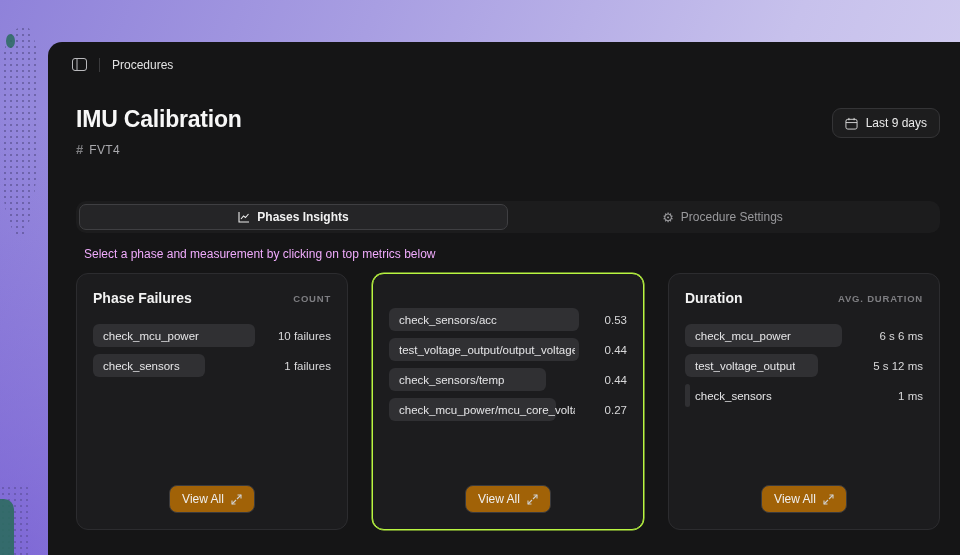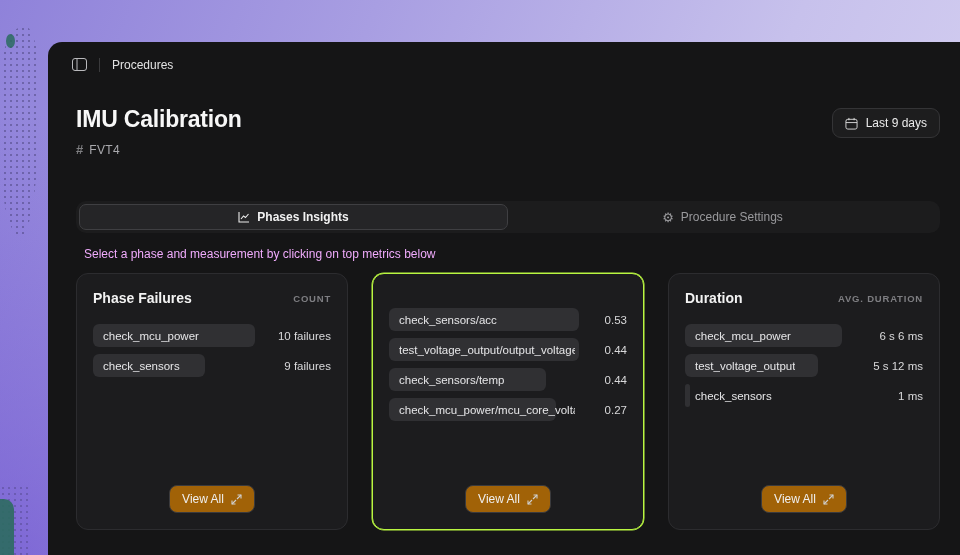--- a/index.html
+++ b/index.html
@@ -177,21 +177,21 @@
       </div>
       <div class="rows">
         <div class="metric-row">
           <span class="metric-bar" style="width: 68%;"></span>
           <span class="row-label">check_mcu_power</span>
           <span class="row-value">10 failures</span>
         </div>
         <div class="metric-row">
           <span class="metric-bar" style="width: 47%;"></span>
           <span class="row-label">check_sensors</span>
-          <span class="row-value">9 failures</span>
+          <span class="row-value">1 failures</span>
         </div>
       </div>
       <div class="card-foot">
         <button class="view-all-btn">
           <span>View All</span>
           <span>
             <svg width="11" height="11" viewBox="0 0 11 11" fill="none" stroke="#d0d0d0" stroke-width="1.1">
               <path d="M6.5 1H10v3.5"></path>
                 <path d="M10 1L6 5"></path>
               <path d="M4.5 10H1V6.5"></path>

